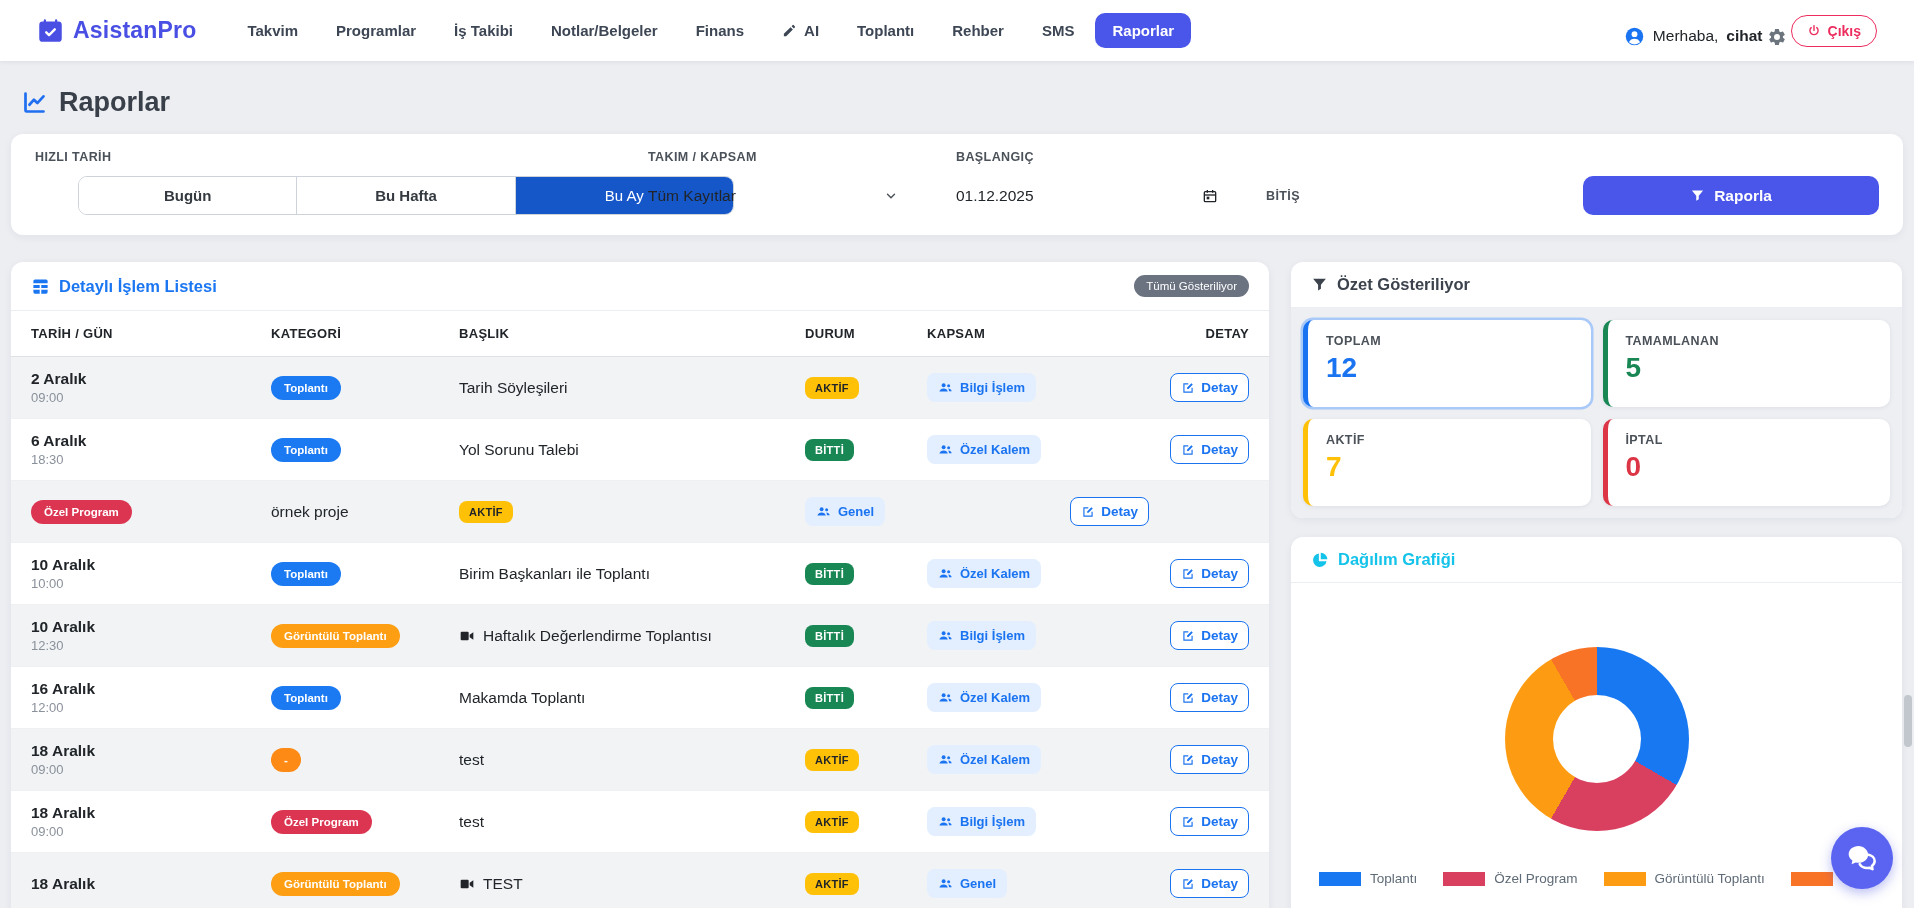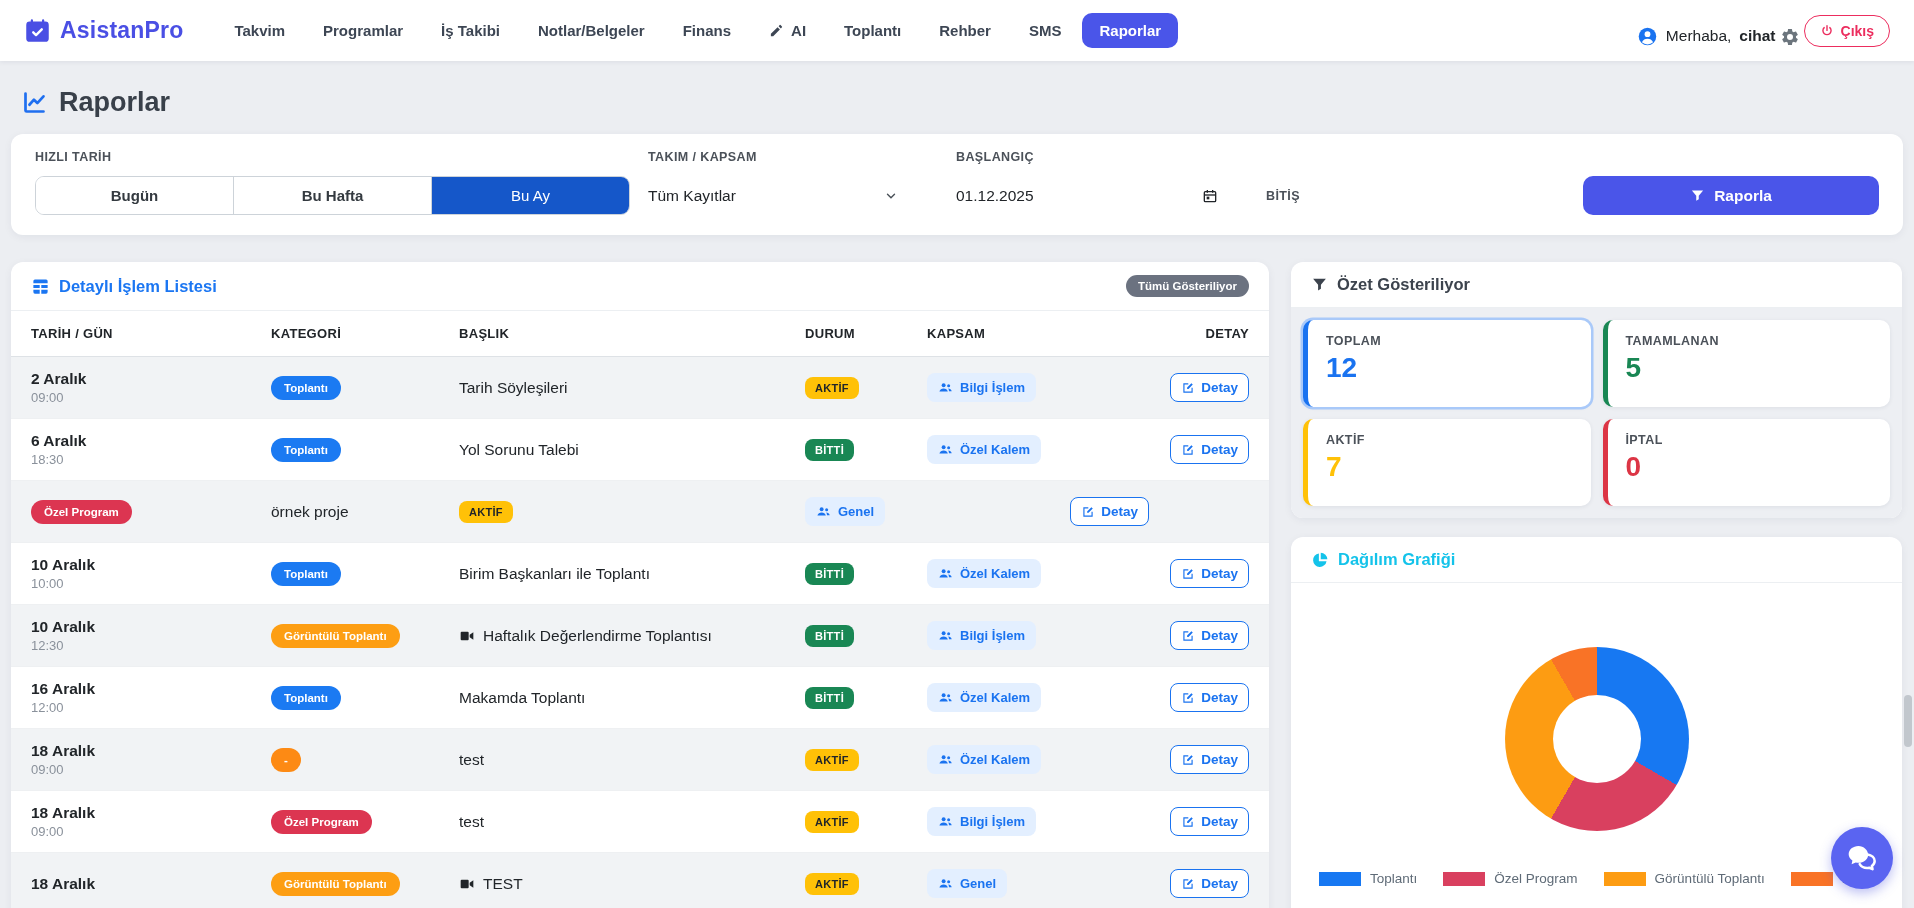--- a/index.html
+++ b/index.html
@@ -1,21 +1,21 @@
 <!DOCTYPE html>
 <html lang="tr"><head>
 <meta charset="utf-8">
 <style>
   * { margin:0; padding:0; box-sizing:border-box; }
   html,body { width:1914px; height:908px; overflow:hidden; }
   body { font-family:"Liberation Sans","DejaVu Sans",sans-serif; background:#eceef2; color:#212529; }
   svg { display:block; }
 
   
-  .topbar { height:61px; background:#fff; display:flex; align-items:center; padding:0 24px;
+  .topbar { height:61px; background:#fff; display:flex; align-items:center; padding:0 37px;
             box-shadow:0 1px 5px rgba(20,30,60,.08); position:relative; z-index:5; }
   .brand { display:flex; align-items:center; gap:9px; }
   .brand-name { font-size:23px; font-weight:800; color:#4a4fe4; letter-spacing:.2px; }
   .main-nav { display:flex; align-items:center; margin-left:34px; gap:4px; }
   .nav-item { display:flex; align-items:center; gap:7px; padding:9px 17px; font-size:15px; font-weight:700;
               color:#3d4654; text-decoration:none; border-radius:10px; cursor:pointer; white-space:nowrap; }
   .nav-item.active { background:#4a55e9; color:#fff; }
   .user-area { margin-left:auto; display:flex; align-items:flex-end; gap:4px; }
   .greeting { display:flex; align-items:center; gap:8px; font-size:15.5px; color:#212529; }
   .greeting b { font-weight:800; }
@@ -26,42 +26,42 @@
   .page { padding:0 11px; }
   .page-title { display:flex; align-items:center; gap:11px; margin:26px 0 0 10px; }
   .page-title h1 { font-size:27px; font-weight:800; color:#39404a; }
 
   .card { background:#fff; border-radius:12px; box-shadow:0 2px 8px rgba(25,39,70,.06); }
 
   
   .filter-card { margin-top:16px; padding:16px 24px 20px; display:grid;
                  grid-template-columns:613px 308px 310px 316px 1fr; align-items:end; }
   .f-label { font-size:12.5px; font-weight:800; letter-spacing:.4px; color:#4b5159; margin-bottom:12px; }
-  .btn-group { display:flex; border:1px solid #cdd3d9; border-radius:9px; overflow:hidden; width:595px; height:39px; }
+  .btn-group { display:flex; border:1px solid #cdd3d9; border-radius:9px; overflow:hidden; width:656px; height:39px;margin-left:43px; }
   .qbtn { flex:1; background:#fff; border:none; border-right:1px solid #cdd3d9; font-size:15px; font-weight:600;
           color:#343a40; cursor:pointer; font-family:inherit; }
   .qbtn:last-child { border-right:none; }
   .qbtn.active { background:#1557c9; color:#fff; font-weight:400; }
   .inline-input { height:39px; display:flex; align-items:center; gap:10px; font-size:15.5px; color:#212529; cursor:pointer; }
   .inline-input .val { flex:0 0 auto; }
   .select-box { width:250px; justify-content:space-between; }
   .date-box { width:262px; justify-content:space-between; }
   .report-btn { justify-self:end; width:296px; height:39px; background:#4a55e9; color:#fff; border:none; border-radius:10px;
                 font-size:15.5px; font-weight:800; display:flex; align-items:center; justify-content:center; gap:9px;
                 cursor:pointer; font-family:inherit; }
 
   
   .content-row { display:flex; gap:22px; margin-top:27px; align-items:flex-start; }
   .list-card { width:1258px; overflow:hidden; height:700px; }
   .card-head { display:flex; align-items:center; justify-content:space-between; padding:13px 20px;
                border-bottom:1px solid #eceff2; }
   .card-title { display:flex; align-items:center; gap:9px; font-size:16.5px; font-weight:800; color:#1b76f2; }
   .card-title.dark { color:#3c434d; }
   .card-title.cyan { color:#14c3ea; }
-  .head-badge { background:#6b7280; color:#fff; font-size:11.5px; font-weight:700; padding:5px 12px; border-radius:999px; }
+  .head-badge { background:#6b7280; color:#fff; font-size:11.5px; font-weight:400; padding:5px 12px; border-radius:999px; }
 
   .tgrid { display:grid; grid-template-columns:240px 188px 1fr 122px 222px 100px; align-items:center; padding:0 20px; }
   .thead { height:46px; border-bottom:1px solid #dee2e6; }
   .th { font-size:13px; font-weight:800; color:#212529; letter-spacing:.3px; }
   .th:last-child { text-align:right; }
   .trow { min-height:62px; border-bottom:1px solid #eef0f2; }
   .trow:nth-child(odd) { background:#f1f3f5; }
   .c-date b { display:block; font-size:15.5px; font-weight:800; color:#212529; }
   .c-date span { font-size:13px; color:#8a919b; }
   .cat-badge { display:inline-block; font-size:11.5px; font-weight:700; color:#fff; padding:6px 13px; border-radius:999px; }

